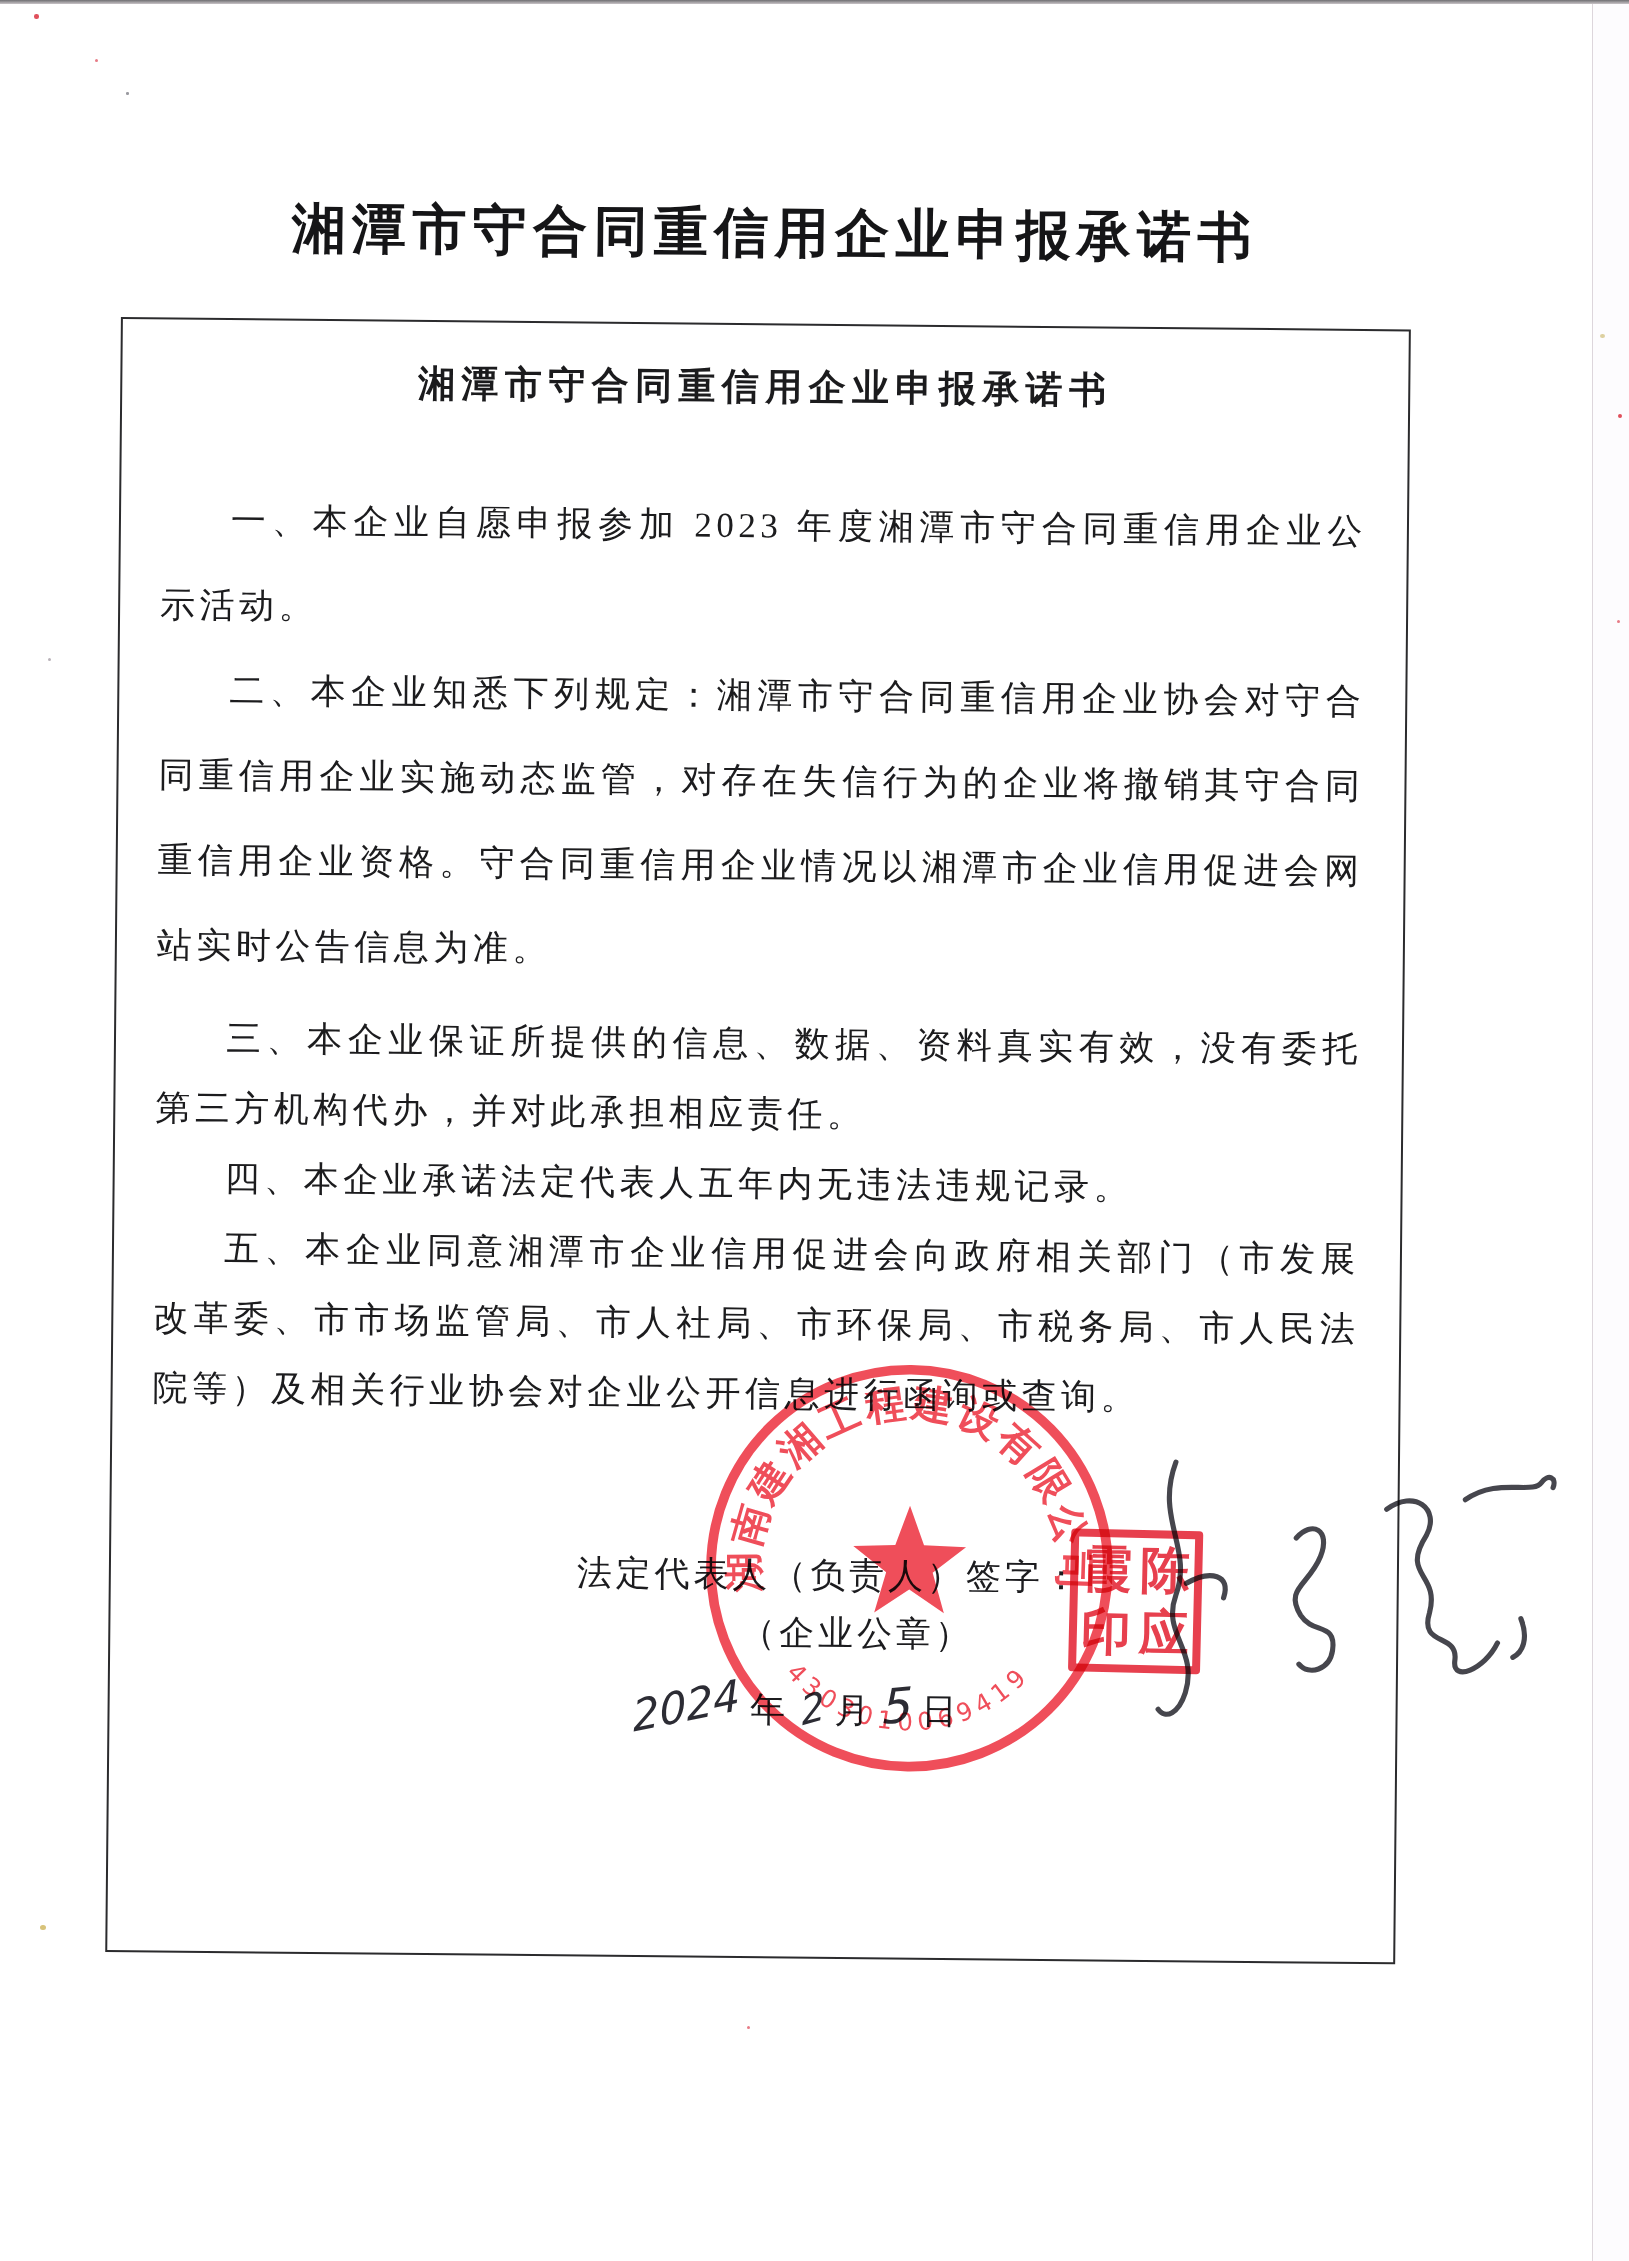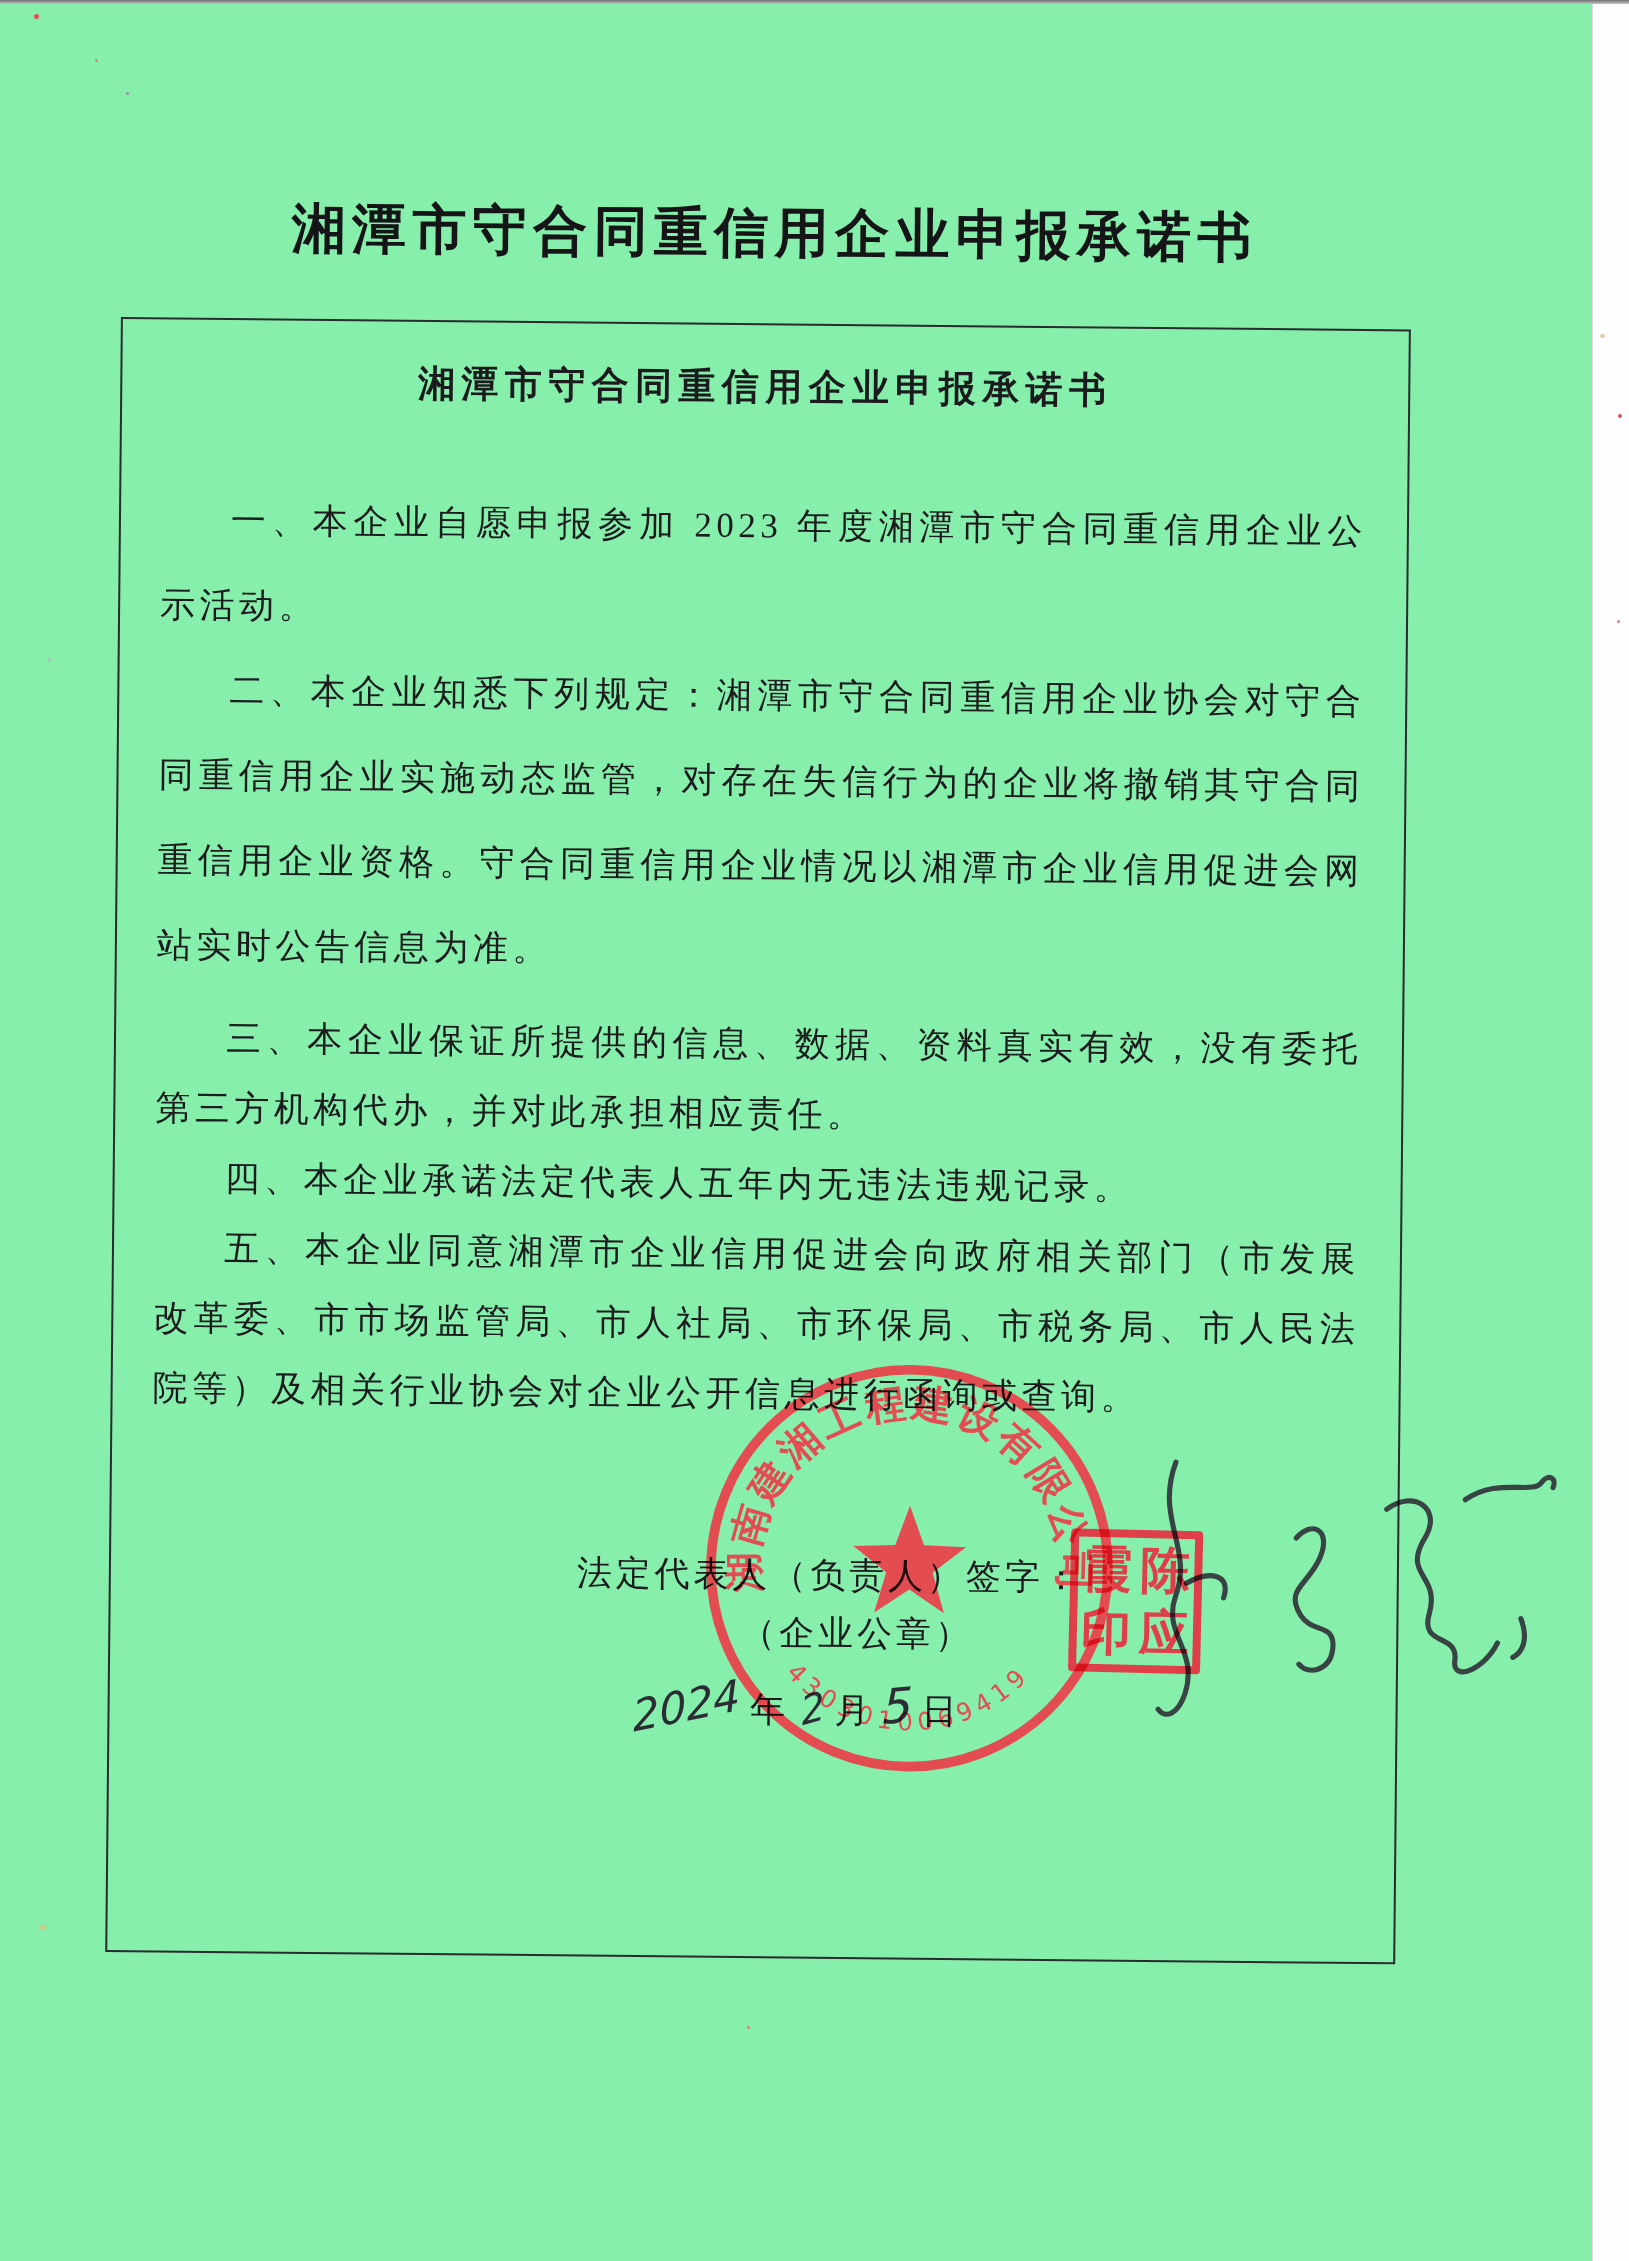--- a/index.html
+++ b/index.html
@@ -1,19 +1,19 @@
 <!DOCTYPE html>
 <html style="font-size:10.3px"><head>
 <meta charset="utf-8">
 <style>
   html,body{margin:0;padding:0;background:#dcdcdc;}
   .page{
     position:relative;
     width:1630px;height:2261px;
-    background:#86efac;
+    background:#ffffff;
     overflow:hidden;
     font-family:"Liberation Serif","DejaVu Serif",serif;
     color:#1c1c1f;
   }
   
   .edge-top{position:absolute;left:0;top:0;width:100%;height:3.9px;background:linear-gradient(#6f6f72,#c9c4c8);z-index:9;}
   .edge-right-strip{position:absolute;top:0;right:0;width:37px;height:100%;background:#fdfcfe;border-left:0.6px solid #ddd6dc;z-index:0;}
   .speck{position:absolute;border-radius:50%;z-index:8;}
 
   .tilt{

